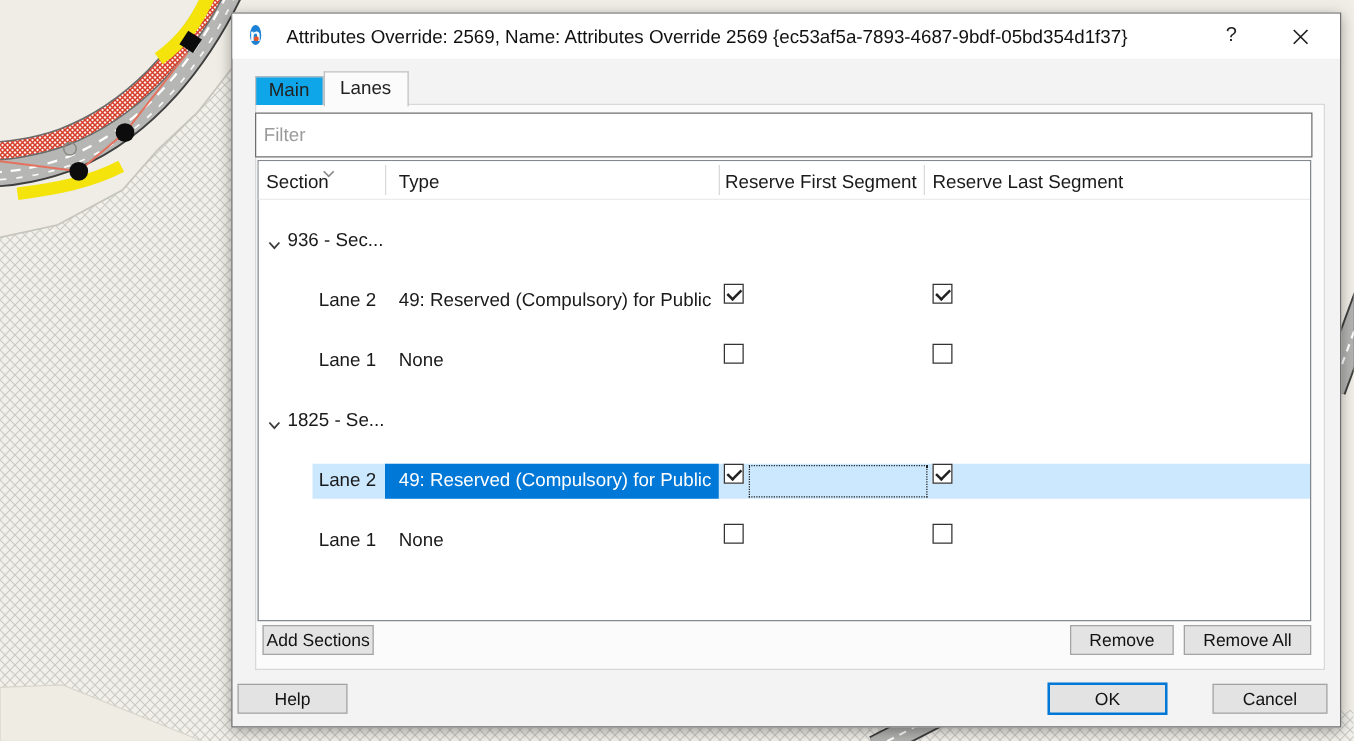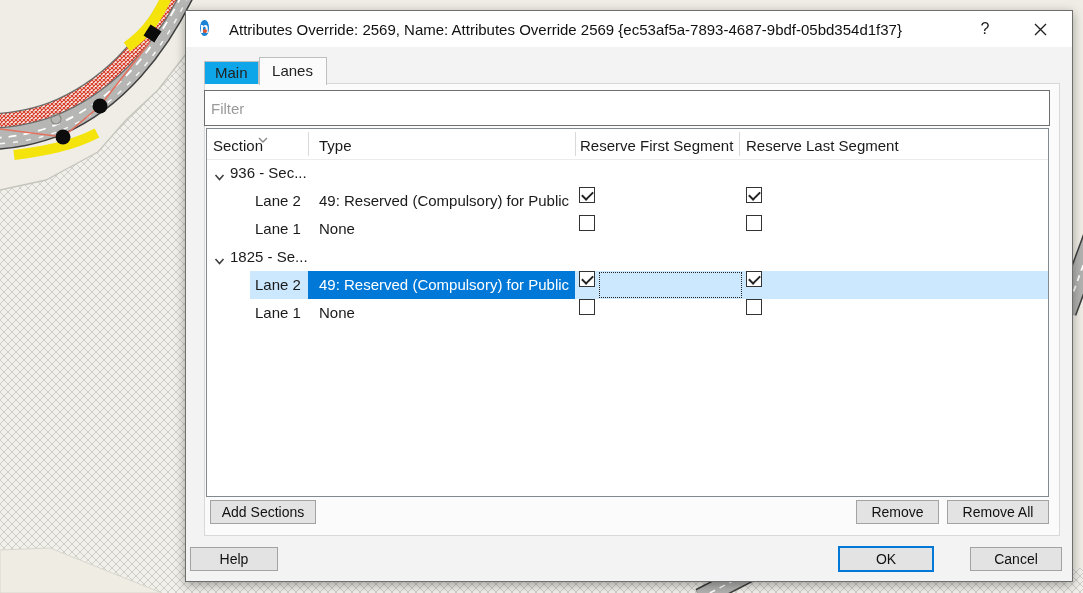--- a/index.html
+++ b/index.html
@@ -61,21 +61,21 @@
   
   .tbl{
     position:absolute;left:20px;top:117px;width:843px;height:369px;box-sizing:border-box;
     background:#fff;border:1px solid #84898f;z-index:2;font-size:15px;color:#1a1a1a;
   }
   .thead{position:absolute;left:0;top:0;right:0;height:30px;background:#fff;border-bottom:1px solid #ececec;}
   .thead .hc{position:absolute;top:0;height:30px;line-height:34px;white-space:nowrap;}
   .hdiv{position:absolute;top:3px;bottom:3px;width:1px;background:#d9d9d9;}
   .sortind{position:absolute;left:50px;top:1px;}
   .tbody{position:absolute;left:0;top:30px;right:0;bottom:0;overflow:hidden;}
-  .trow{position:relative;height:28px;}
+  .trow{position:relative;height:28px;margin-top:20px;}
   .trow .cell{position:absolute;top:0;height:28px;line-height:28px;white-space:nowrap;z-index:2;}
   .chev{position:absolute;left:7px;top:9px;z-index:2;}
   .glabel{left:23px;}
   .c-section{left:48px;}
   .c-type{left:101px;width:267px;box-sizing:border-box;padding-left:11px;}
   .cbwrap1{left:372px;top:6px;}
   .cbwrap2{left:539px;top:6px;}
   .cb{
     position:absolute;width:16px;height:16px;box-sizing:border-box;
     border:1px solid #333;background:#fff;
@@ -85,21 +85,21 @@
     border-left:2px solid #222;border-bottom:2px solid #222;transform:rotate(-45deg);
   }
   .trow.sel::before{content:"";position:absolute;left:43px;right:0;top:0;bottom:0;background:#cce8ff;z-index:0;}
   .trow.sel .c-type{background:#0078d7;color:#fff;}
   .focusrect{position:absolute;left:392px;width:141px;top:1px;height:24px;border:1px dotted #222;z-index:3;}
   
   .btn{
     position:absolute;box-sizing:border-box;height:24px;background:#e3e3e3;border:1px solid #a3a3a3;
     font-size:14px;color:#111;font-family:inherit;z-index:2;padding:0;
   }
-  .btn-add{left:24px;top:489px;width:106px;}
+  .btn-add{left:24px;top:489px;width:89px;}
   .btn-remove{left:670px;top:489px;width:83px;}
   .btn-removeall{left:761px;top:489px;width:102px;}
   .btn-help{left:4px;top:536px;width:88px;}
   .btn-ok{left:652px;top:535px;width:96px;height:26px;border:2px solid #0078d7;}
   .btn-cancel{left:784px;top:536px;width:92px;}
 </style>
 </head>
 <body>
 
 <svg id="map" xmlns="http://www.w3.org/2000/svg" viewBox="0 0 1083 593">

